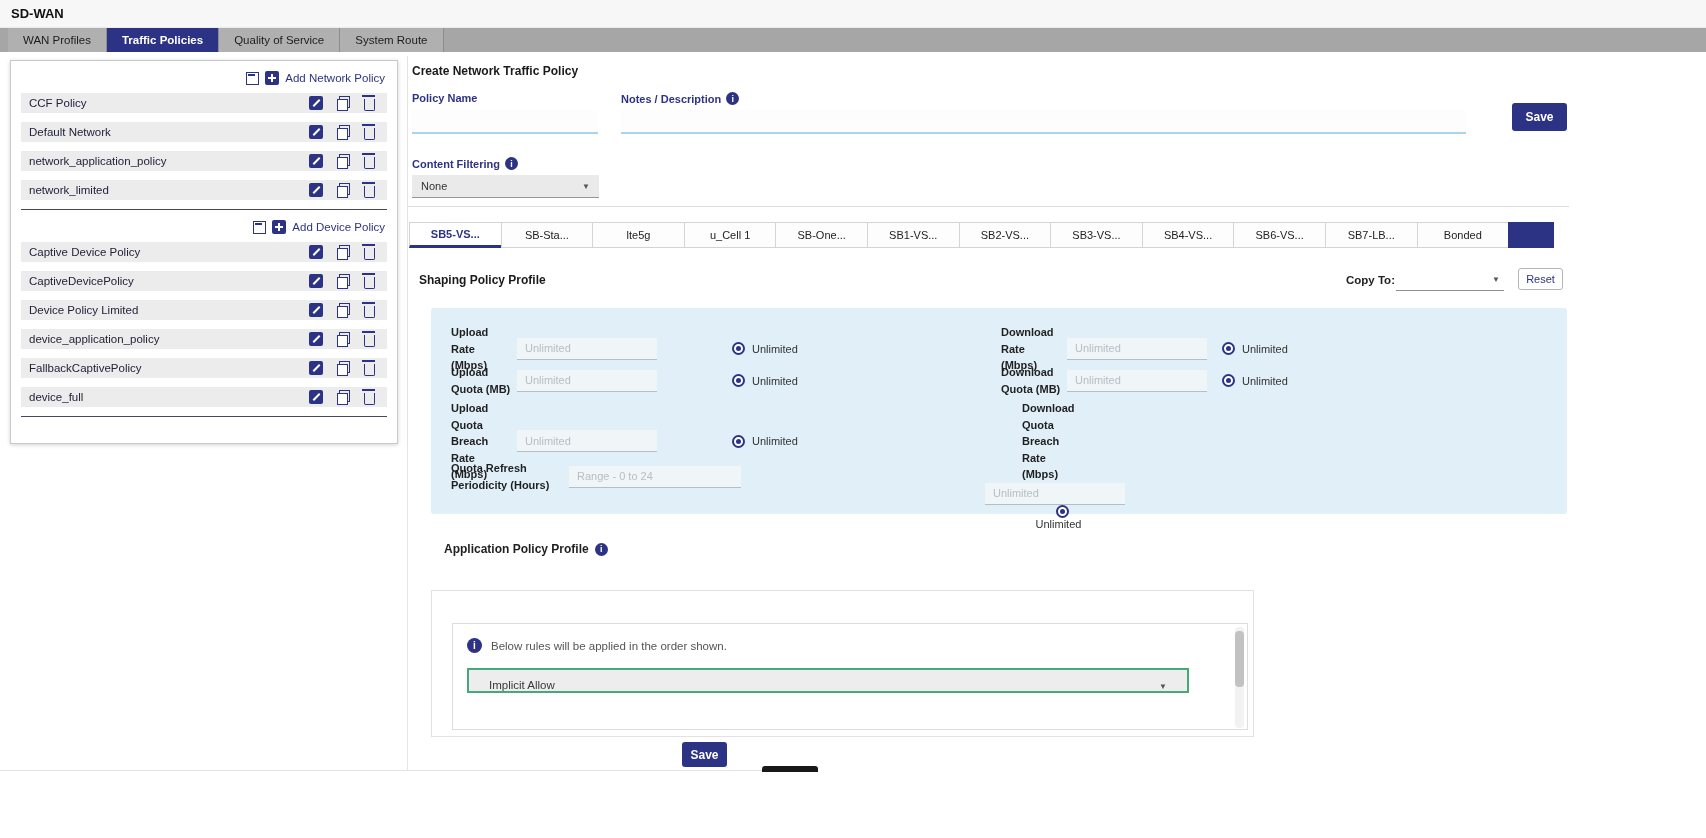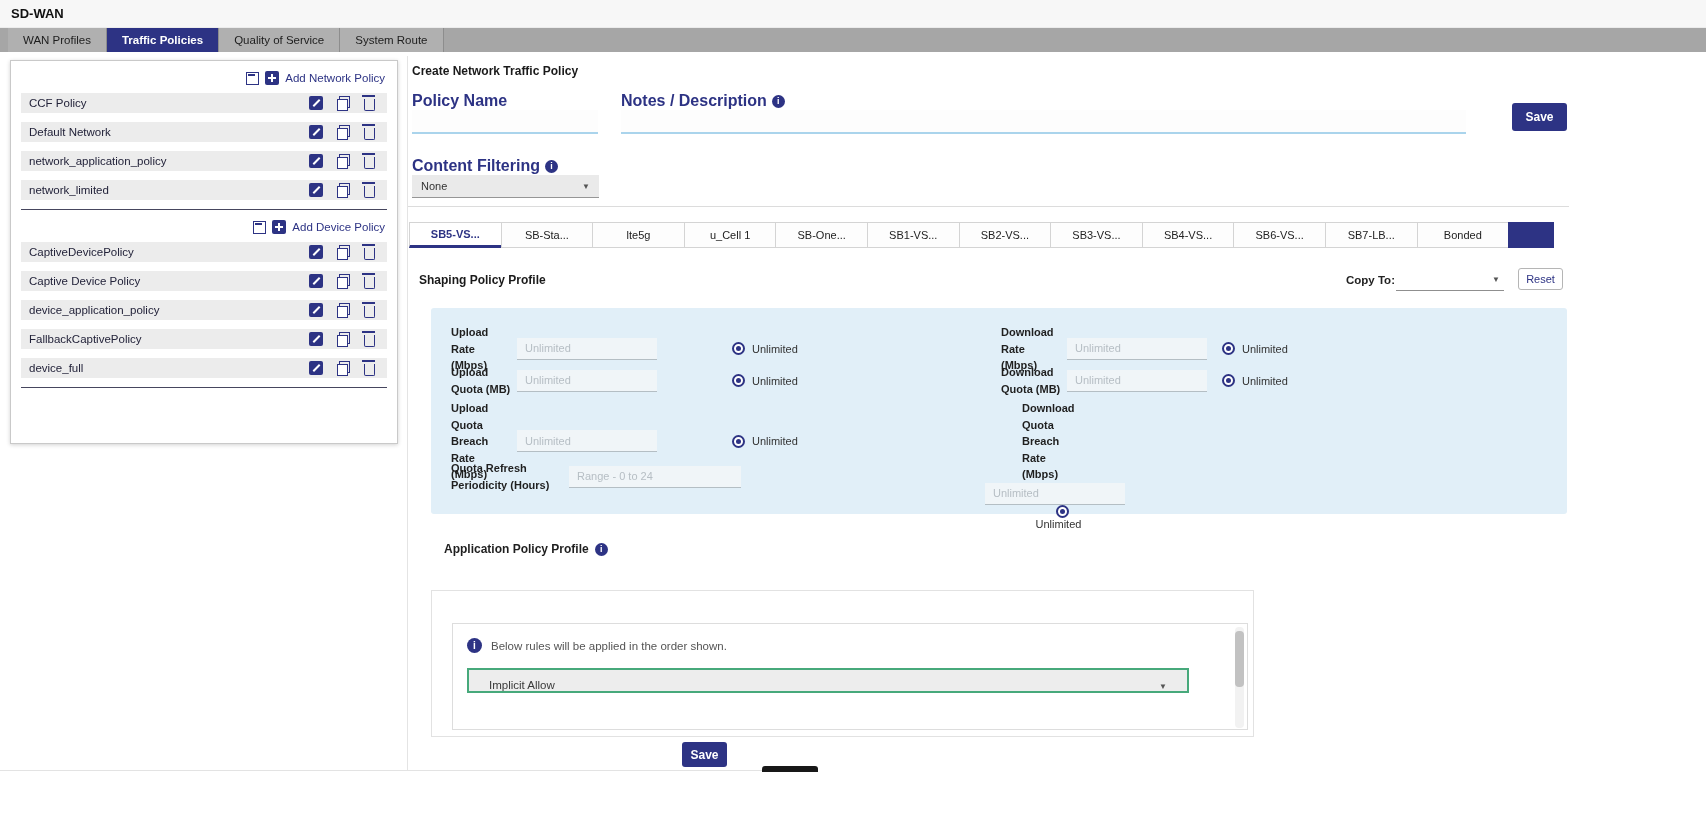--- a/index.html
+++ b/index.html
@@ -84,21 +84,21 @@
   .info-icon::before { content:"i"; }
   .caret { display:inline-flex; align-items:center; }
   .caret::before { content:"▼"; font-size:8px; color:#555; }
 
   
   .main-wrap {
     position:absolute; left:407px; top:56px; width:1161px; height:714px;
     border-left:1px solid #e4e4e4;
   }
   .form-title { left:4px; top:8px; font-size:12px; font-weight:600; color:#1a1a1a; }
-  .f-navy-label { font-size:16px; font-weight:bold; color:#2d3384; display:inline-flex; align-items:center; gap:5px; }
+  .f-navy-label { font-size:11px; font-weight:bold; color:#2d3384; display:inline-flex; align-items:center; gap:5px; }
   .line-input {
     border:none; border-bottom:2px solid #aad4ec; background:#fdfdfd;
     height:24px; font-size:12px; padding:0 4px; color:#333; outline:none;
   }
   .btn-save {
     background:#2d3384; color:#fff; border:none; border-radius:3px;
     font-size:12px; font-weight:bold; cursor:pointer; font-family:inherit;
   }
   .cf-select {
     left:4px; top:119px; width:187px; height:23px; background:#eaeaea;
@@ -234,29 +234,37 @@
 
   <div class="hdiv"></div>
 
   <div class="add-row">
     <span class="icon-window"></span>
     <span class="icon-add"></span>
     <a class="add-link">Add Device Policy</a>
   </div>
 
   <div class="policy-row">
+    <span class="policy-name">Captive Device Policy</span>
+    <span class="row-icons">
+      <span class="icon-edit"></span>
+      <span class="icon-copy"></span>
+      <span class="icon-delete"></span>
+    </span>
+  </div>
+  <div class="policy-row">
     <span class="policy-name">CaptiveDevicePolicy</span>
     <span class="row-icons">
       <span class="icon-edit"></span>
       <span class="icon-copy"></span>
       <span class="icon-delete"></span>
     </span>
   </div>
   <div class="policy-row">
-    <span class="policy-name">Captive Device Policy</span>
+    <span class="policy-name">Device Policy Limited</span>
     <span class="row-icons">
       <span class="icon-edit"></span>
       <span class="icon-copy"></span>
       <span class="icon-delete"></span>
     </span>
   </div>
   <div class="policy-row">
     <span class="policy-name">device_application_policy</span>
     <span class="row-icons">
       <span class="icon-edit"></span>

